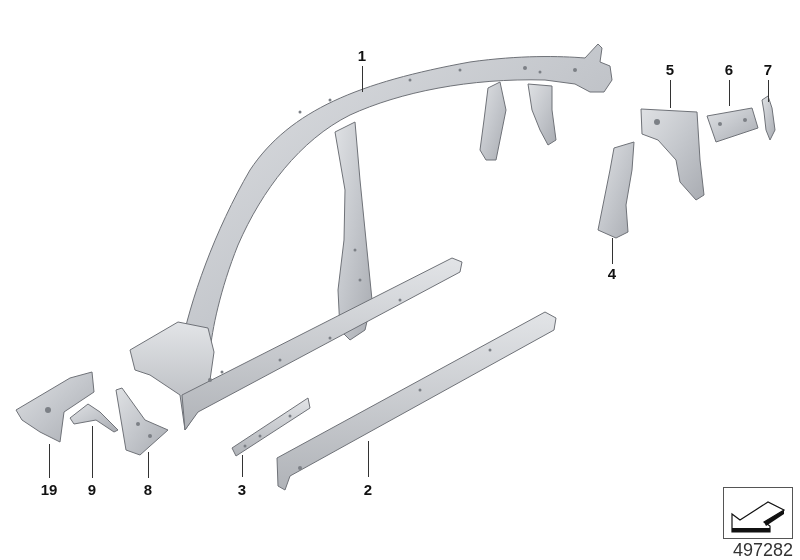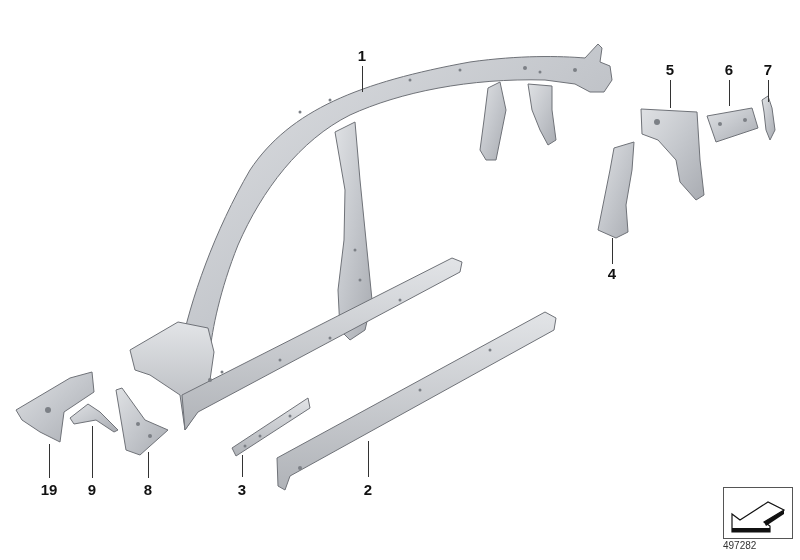--- a/index.html
+++ b/index.html
@@ -1,21 +1,21 @@
 <!DOCTYPE html>
 <html><head>
 <meta charset="utf-8">
 <style>
   html, body { margin:0; padding:0; background:#ffffff; }
   body { width:800px; height:560px; position:relative; overflow:hidden; font-family:"Liberation Sans", sans-serif; }
   #diagram { position:absolute; left:0; top:0; width:800px; height:560px; }
   .label { position:absolute; font-family:"Liberation Sans", sans-serif; font-weight:bold; font-size:15px; color:#111; text-align:center; width:24px; margin-left:-12px; line-height:16px; }
   .leader { position:absolute; width:1px; background:#333; }
   .badge { position:absolute; left:723px; top:487px; width:68px; height:50px; border:1px solid #555; background:#fff; }
-  .badge-id { position:absolute; left:723px; top:540px; width:70px; text-align:left; font-size:10px; color:#333; font-family:"Liberation Sans", sans-serif; }
+  .badge-id { position:absolute; left:723px; top:540px; width:70px; text-align:right; font-size:18px; color:#333; font-family:"Liberation Sans", sans-serif; }
 </style>
 </head>
 <body>
 
 <svg id="diagram" viewBox="0 0 800 560" xmlns="http://www.w3.org/2000/svg">
   <defs>
     <linearGradient id="metal" x1="0" y1="0" x2="1" y2="1">
       <stop offset="0" stop-color="#dfe1e4"></stop>
       <stop offset="0.5" stop-color="#c4c7cc"></stop>
       <stop offset="1" stop-color="#a9acb2"></stop>

